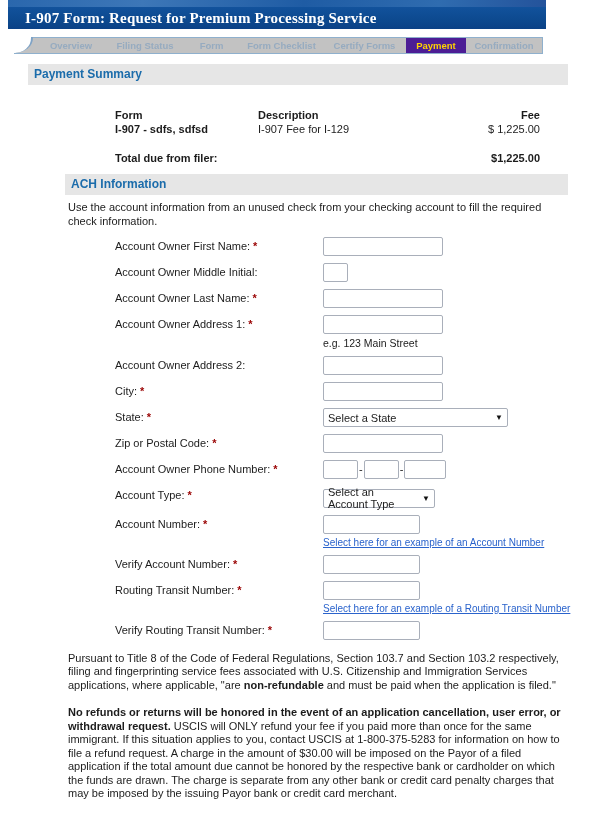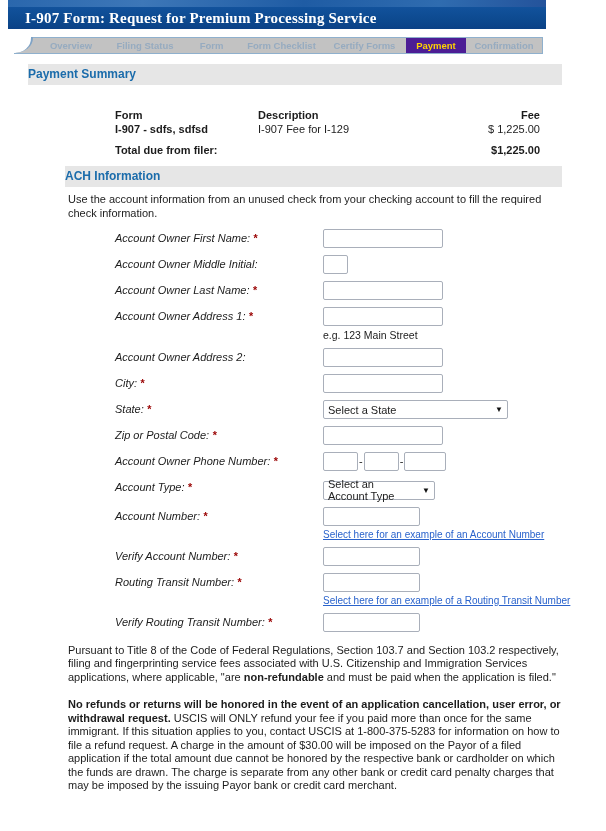--- a/index.html
+++ b/index.html
@@ -17,43 +17,43 @@
   .tabbar{position:relative;margin:8px 0 0 14px;width:527px;height:15px;background:#c2c2c2;
         border:1px solid #8fb0cd;display:flex;align-items:stretch;}
   .tab-curve{position:absolute;left:-1px;top:-1px;width:19px;height:16px;background:#fff;
         border-bottom-right-radius:18px 15px;border-right:2px solid #7fa3c6;box-sizing:border-box;}
   .tab-spacer{width:20px;}
   .tab{font-weight:bold;font-size:9.5px;color:#96abc0;text-align:center;line-height:15px;cursor:pointer;}
   .t-ov{width:72px}.t-fs{width:76px}.t-fm{width:57px}.t-fc{width:83px}.t-cf{width:83px}.t-pay{width:60px}.t-conf{width:76px}
   .tab.active{background:#4c1d95;color:#ffd400;}
 
   
-  .section-bar{background:#e6e6e6;height:21px;line-height:21px;
+  .section-bar{background:#e6e6e6;height:21px;line-height:21px;padding-left:6px;
         font-weight:bold;font-size:12px;color:#1b6cab;}
   .ps-bar{margin:10px 0 0 28px;width:534px;}
   .ach-bar{margin:9px 0 0 65px;width:497px;}
 
   
   .fee-table{margin:24px 0 0 115px;width:425px;line-height:13px;}
   .trow{display:flex;}
   .c1{width:143px}.c2{flex:1}.c3{width:95px;text-align:right}
   .bold{font-weight:bold;}
   .trow.vals{margin-top:1px;}
-  .trow.total{margin-top:8px;gap:16px;}
+  .trow.total{margin-top:16px;gap:16px;}
 
   
   .intro{margin:6px 0 0 68px;width:497px;line-height:13.5px;}
   .intro p{margin:0;}
   .legal{margin:12px 0 0 68px;width:496px;line-height:13.5px;}
   .legal p{margin:0 0 14px 0;}
 
   
   .form-area{margin:9px 0 0 115px;}
   .frow{display:flex;margin-bottom:7px;}
-  .flabel{width:208px;padding-top:3px;font-style:italic;}
+  .flabel{width:208px;padding-top:3px;}
   .req{color:#990000;margin-left:3px;font-weight:bold;}
   .inp{height:19px;box-sizing:border-box;border:1px solid #a9afba;border-radius:2px;
         font-size:11px;padding:1px 3px;font-family:inherit;background:#fff;}
   .w120{width:120px}.w25{width:25px}.w97{width:97px}.w35{width:35px}.w42{width:42px}
   .select{box-sizing:border-box;height:19px;border:1px solid #a9afba;border-radius:2px;background:#fff;
         display:inline-flex;align-items:center;justify-content:space-between;padding:0 4px;cursor:pointer;gap:14px;}
   .w185{width:185px}.w112{width:112px}
   .caret{font-size:8px;color:#111;margin-left:4px;}
   .helper{margin-top:3px;font-size:10.5px;}
   .eg-link{display:inline-block;margin-top:3px;color:#2a63cc;text-decoration:underline;font-size:10px;cursor:pointer;}

